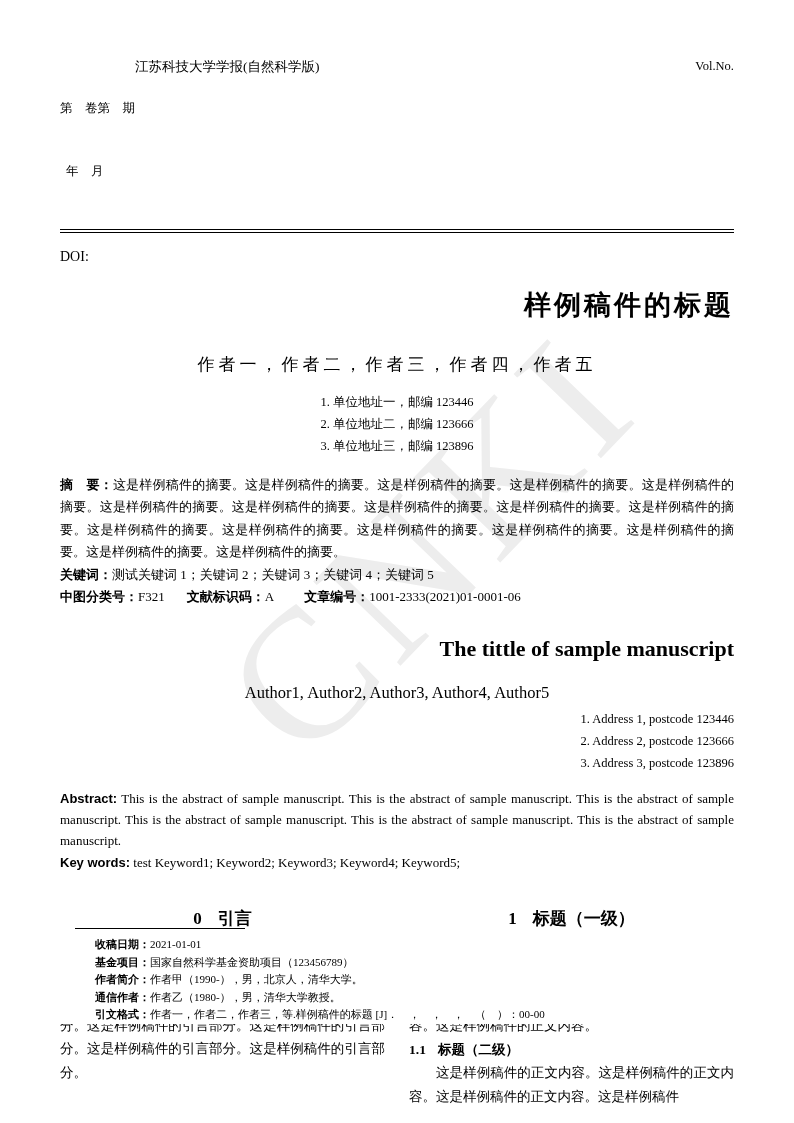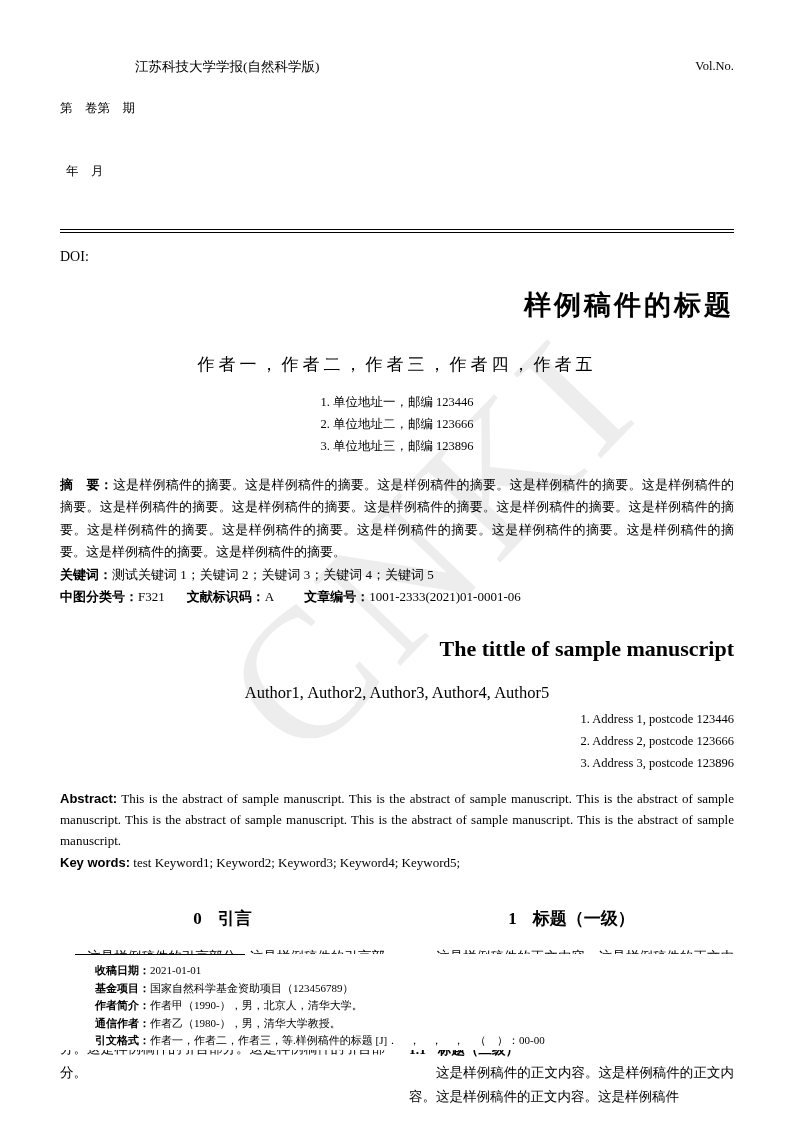--- a/index.html
+++ b/index.html
@@ -51,21 +51,21 @@
   .col { width:325px; }
   .sec-h { font-size:17px; font-weight:bold; line-height:24px; margin-bottom:14px;
            font-family:"Liberation Sans","DejaVu Sans",sans-serif;text-align:center; }
   .sec-h .num { font-family:"Liberation Serif","DejaVu Serif",serif; margin-right:16px; }
   .col p { font-size:13.5px; line-height:23.2px; text-align:justify; text-indent:2em; }
   .sub-h { font-size:13.5px; font-weight:bold; line-height:23px; margin-top:1px;
            font-family:"Liberation Sans","DejaVu Sans",sans-serif; }
   .sub-h .num { font-family:"Liberation Serif","DejaVu Serif",serif; margin-right:12px; }
 
   
-  .footnotes { position:absolute; left:60px; right:60px; top:954px; z-index:2; background:#fff; }
+  .footnotes { position:absolute; left:60px; right:60px; top:928px; z-index:2; background:#fff; }
   .fn-rule { width:170px; margin-left:15px; border-top:1px solid #000; margin-bottom:7px; }
   .fn-line { font-size:11px; line-height:17.6px; padding-left:35px; }
   .fn-line .lbl-hei { font-size:11px; }
 </style>
 </head>
 <body>
 
 <div class="page">
 
   <div class="watermark">CNKI</div>

